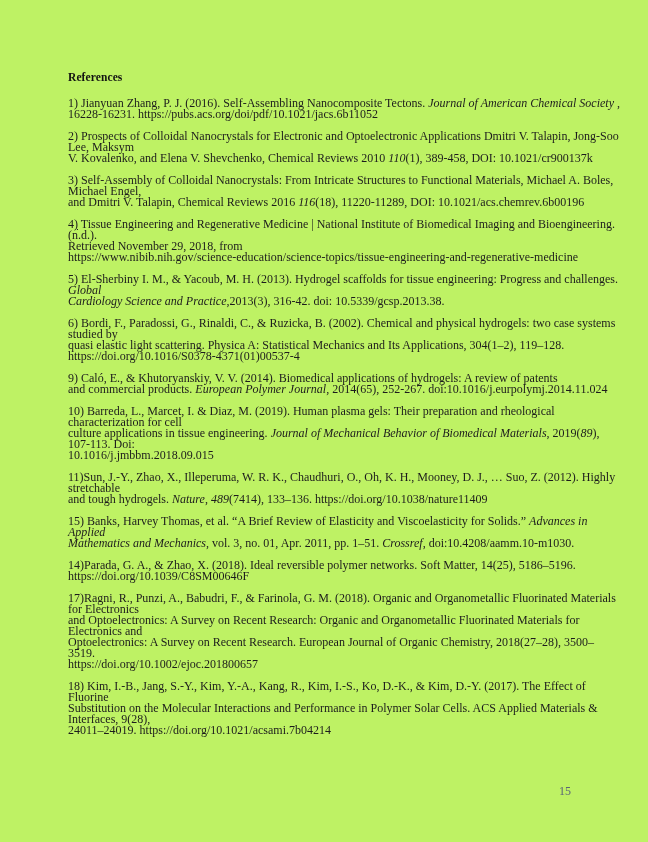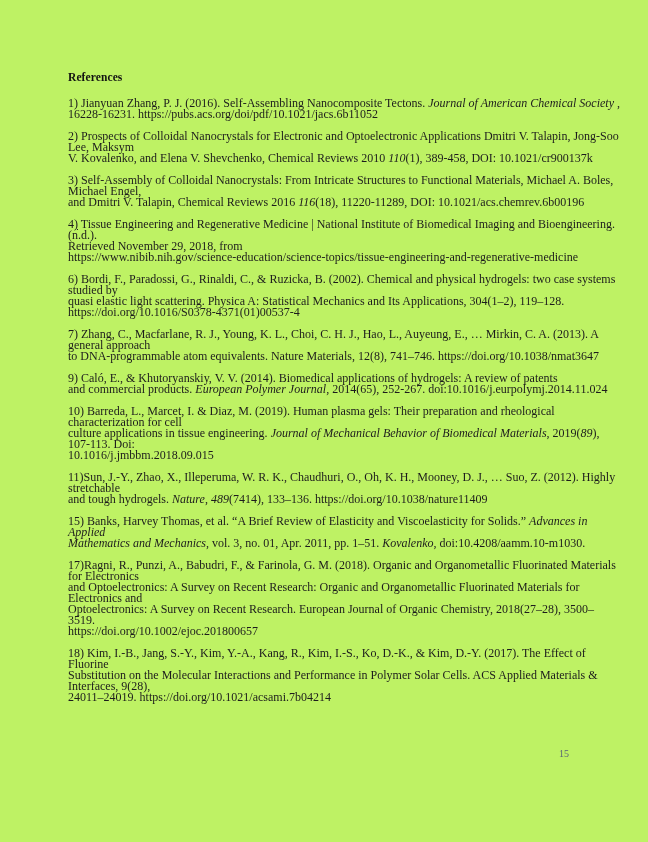--- a/index.html
+++ b/index.html
@@ -34,55 +34,57 @@
     line-height: 11px;
     margin: 0 0 11px 0;
     white-space: pre-wrap;
     color: #1c1c1c;
   }
   .it { font-style: italic; }
   .ul { text-decoration: underline; }
   .page-number {
     position: absolute;
     left: 559px;
-    top: 748px;
-    font-size: 10px;
+    top: 784px;
+    font-size: 12px;
     color: #5a6577;
   }
 </style>
 </head>
 <body>
 
 <div class="page">
   <div class="content">
     <h1 class="doc-title">References</h1>
     <div>
         <p class="ref"><span>1) Jianyuan Zhang, P. J. (2016). Self-Assembling Nanocomposite Tectons. </span><span class="it">Journal of American Chemical Society</span><span> ,
 16228-16231. https://pubs.acs.org/doi/pdf/10.1021/jacs.6b11052</span></p>
         <p class="ref"><span>2) Prospects of Colloidal Nanocrystals for Electronic and Optoelectronic Applications Dmitri V. Talapin, Jong-Soo Lee, Maksym
 V. Kovalenko, and Elena V. Shevchenko, Chemical Reviews 2010 </span><span class="it">110</span><span>(1), 389-458, DOI: 10.1021/cr900137k</span></p>
         <p class="ref"><span>3) Self-Assembly of Colloidal Nanocrystals: From Intricate Structures to Functional Materials, Michael A. Boles, Michael Engel,
 and Dmitri V. Talapin, Chemical Reviews 2016 </span><span class="it">116</span><span>(18), 11220-11289, DOI: 10.1021/acs.chemrev.6b00196</span></p>
         <p class="ref"><span>4</span><span class="ul">)</span><span> Tissue Engineering and Regenerative Medicine | National Institute of Biomedical Imaging and Bioengineering. (n.d.).
 Retrieved November 29, 2018, from
 https://www.nibib.nih.gov/science-education/science-topics/tissue-engineering-and-regenerative-medicine</span></p>
+        <p class="ref"><span>5) El-Sherbiny I. M., &amp; Yacoub, M. H. (2013). Hydrogel scaffolds for tissue engineering: Progress and challenges. </span><span class="it">Global
+Cardiology Science and Practice</span><span>,2013(3), 316-42. doi: 10.5339/gcsp.2013.38.</span></p>
         <p class="ref"><span>6) Bordi, F., Paradossi, G., Rinaldi, C., &amp; Ruzicka, B. (2002). Chemical and physical hydrogels: two case systems studied by
 quasi elastic light scattering. Physica A: Statistical Mechanics and Its Applications, 304(1–2), 119–128.
 https://doi.org/10.1016/S0378-4371(01)00537-4</span></p>
-        <p class="ref"><span>7) Zhang, C., Macfarlane, R. J., Young, K. L., Choi, C. H. J., Hao, L., Auyeung, E., … Mirkin, C. A. (2013). A general approach
-to DNA-programmable atom equivalents. Nature Materials, 12(8), 741–746. https://doi.org/10.1038/nmat3647</span></p>
         <p class="ref"><span>9) Caló, E., &amp; Khutoryanskiy, V. V. (2014). Biomedical applications of hydrogels: A review of patents
 and commercial products. </span><span class="it">European Polymer Journal</span><span>, 2014(65), 252-267. doi:10.1016/j.eurpolymj.2014.11.024</span></p>
         <p class="ref"><span>10) Barreda, L., Marcet, I. &amp; Diaz, M. (2019). Human plasma gels: Their preparation and rheological characterization for cell
 culture applications in tissue engineering. </span><span class="it">Journal of Mechanical Behavior of Biomedical Materials</span><span>, 2019(</span><span class="it">89</span><span>), 107-113. Doi:
 10.1016/j.jmbbm.2018.09.015</span></p>
         <p class="ref"><span>11)Sun, J.-Y., Zhao, X., Illeperuma, W. R. K., Chaudhuri, O., Oh, K. H., Mooney, D. J., … Suo, Z. (2012). Highly stretchable
 and tough hydrogels. </span><span class="it">Nature</span><span>, </span><span class="it">489</span><span>(7414), 133–136. https://doi.org/10.1038/nature11409</span></p>
         <p class="ref"><span>15) Banks, Harvey Thomas, et al. “A Brief Review of Elasticity and Viscoelasticity for Solids.” </span><span class="it">Advances in Applied
-Mathematics and Mechanics</span><span>, vol. 3, no. 01, Apr. 2011, pp. 1–51. </span><span class="it">Kovalenko</span><span>, doi:10.4208/aamm.10-m1030.</span></p>
+Mathematics and Mechanics</span><span>, vol. 3, no. 01, Apr. 2011, pp. 1–51. </span><span class="it">Crossref</span><span>, doi:10.4208/aamm.10-m1030.</span></p>
+        <p class="ref"><span>14)Parada, G. A., &amp; Zhao, X. (2018). Ideal reversible polymer networks. Soft Matter, 14(25), 5186–5196.
+https://doi.org/10.1039/C8SM00646F</span></p>
         <p class="ref"><span>17)Ragni, R., Punzi, A., Babudri, F., &amp; Farinola, G. M. (2018). Organic and Organometallic Fluorinated Materials for Electronics
 and Optoelectronics: A Survey on Recent Research: Organic and Organometallic Fluorinated Materials for Electronics and
 Optoelectronics: A Survey on Recent Research. European Journal of Organic Chemistry, 2018(27–28), 3500–3519.
 https://doi.org/10.1002/ejoc.201800657</span></p>
         <p class="ref"><span>18) Kim, I.-B., Jang, S.-Y., Kim, Y.-A., Kang, R., Kim, I.-S., Ko, D.-K., &amp; Kim, D.-Y. (2017). The Effect of Fluorine
 Substitution on the Molecular Interactions and Performance in Polymer Solar Cells. ACS Applied Materials &amp; Interfaces, 9(28),
 24011–24019. https://doi.org/10.1021/acsami.7b04214</span></p>
       </div>
   </div>
   <div class="page-number">15</div>

